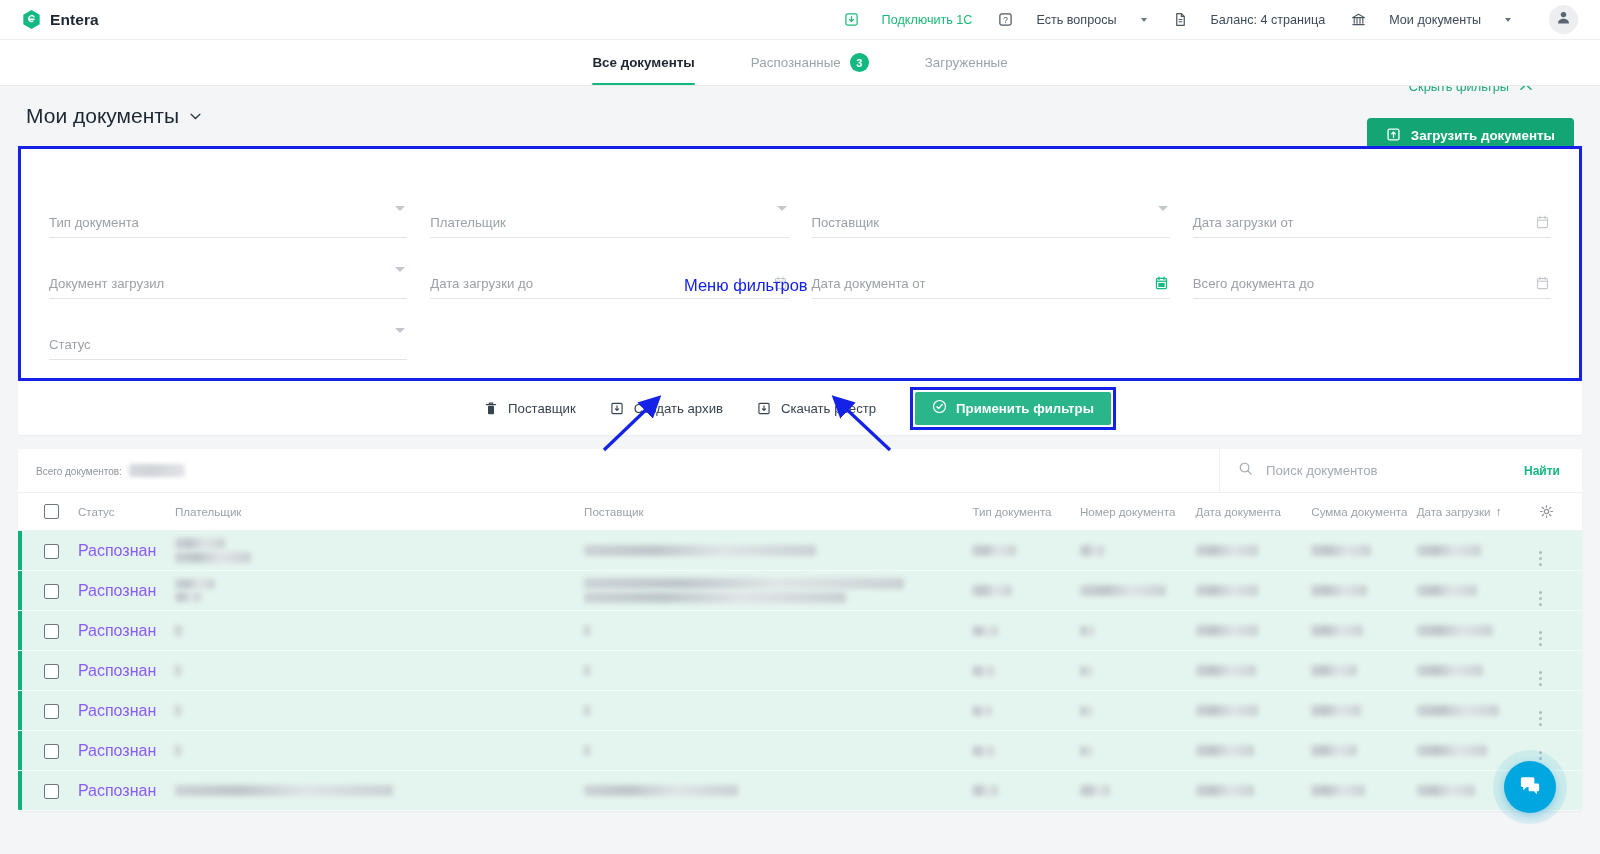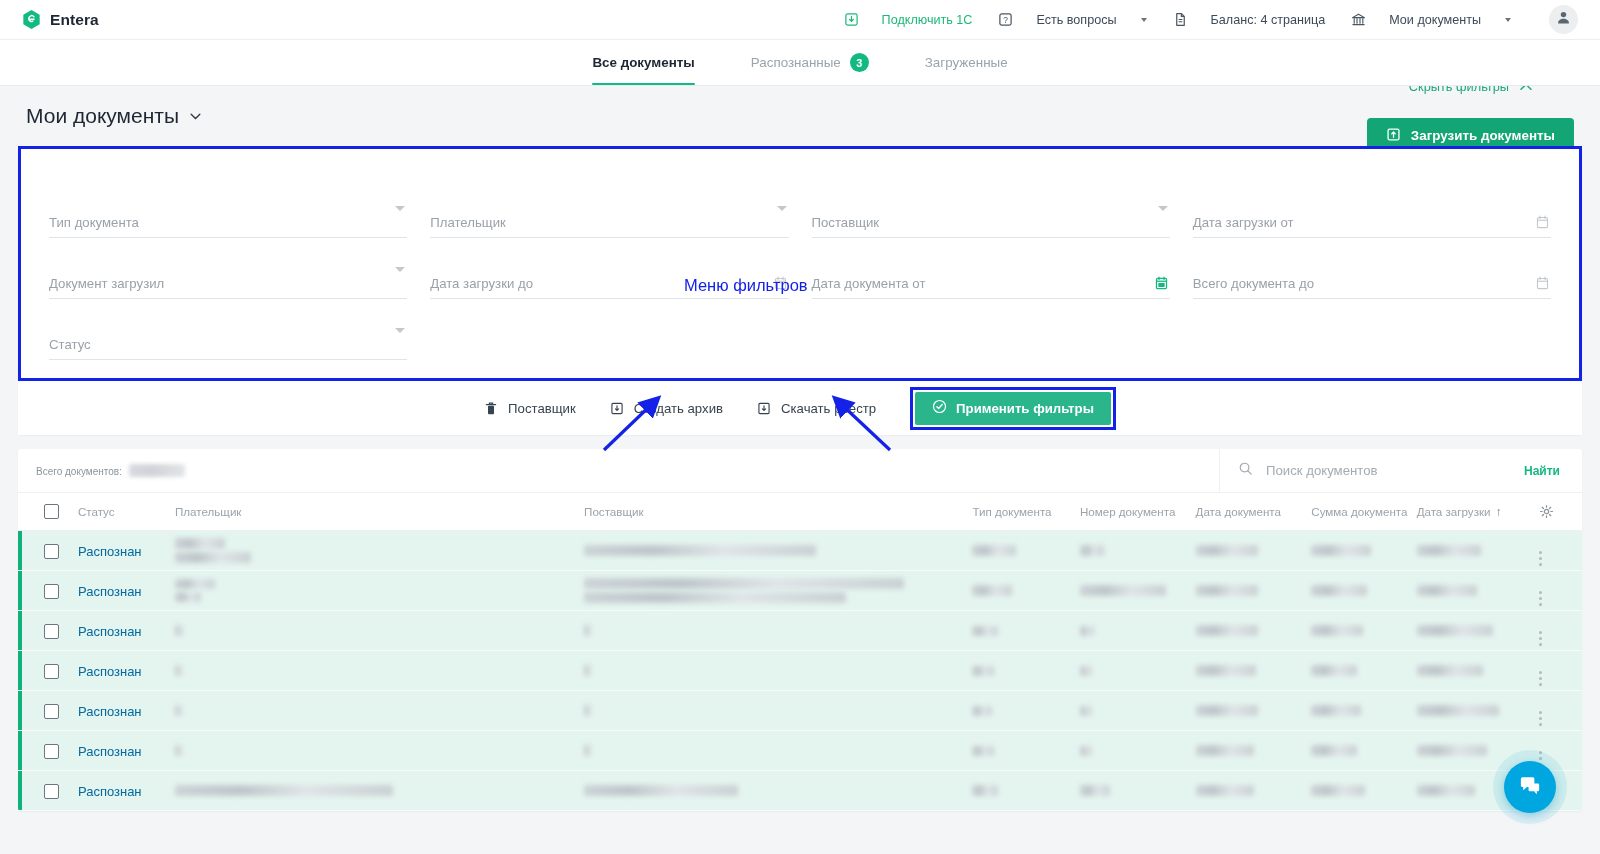--- a/index.html
+++ b/index.html
@@ -184,21 +184,21 @@
   .chk {
     width: 15px; height: 15px; border: 1.6px solid #6b7680; border-radius: 2px;
     background: #fff; display: inline-block; cursor: pointer; vertical-align: middle;
   }
   tr.doc-row { background: #e4f4ee; height: 40px; }
   tr.doc-row td { border-bottom: 1px solid #f5fbf8; height: 40px; vertical-align: middle; }
   td.accent-cell { position: relative; }
   td.accent-cell::before {
     content: ""; position: absolute; left: 0; top: 0; bottom: 0; width: 4px; background: #0fb07c;
   }
-  .status-txt { color: #0369a1; font-size: 13px; }
+  .status-txt { color: #8b5cf6; font-size: 16px; }
   .blur {
     display: block; border-radius: 2px;
     background: linear-gradient(90deg,#c9ced3 0%, #b9bfc5 30%, #dfe3e6 60%, #c6cbd0 100%);
     filter: blur(2.6px); opacity: .85;
   }
   .kebab { width: 3px; height: 15px; position: relative; cursor: pointer; }
   .kebab i { position: absolute; left: 0; width: 3px; height: 3px; border-radius: 50%; background: #b2babf; }
   .kebab i:nth-child(1){ top: 0; } .kebab i:nth-child(2){ top: 6px; } .kebab i:nth-child(3){ top: 12px; }
   .gear { width: 15px; height: 15px; display: block; cursor: pointer; }
   .sort-arrow { display: inline-block; margin-left: 5px; color: #7b858d; font-size: 12px; }

